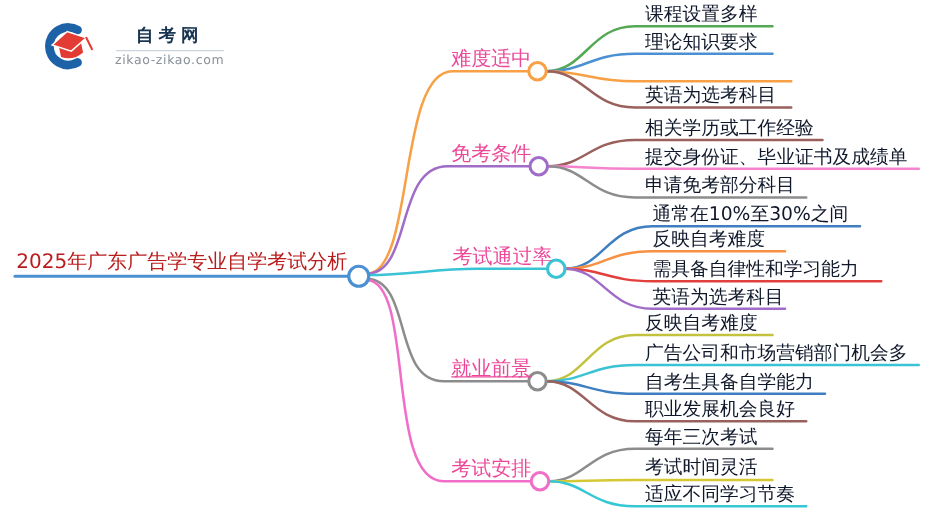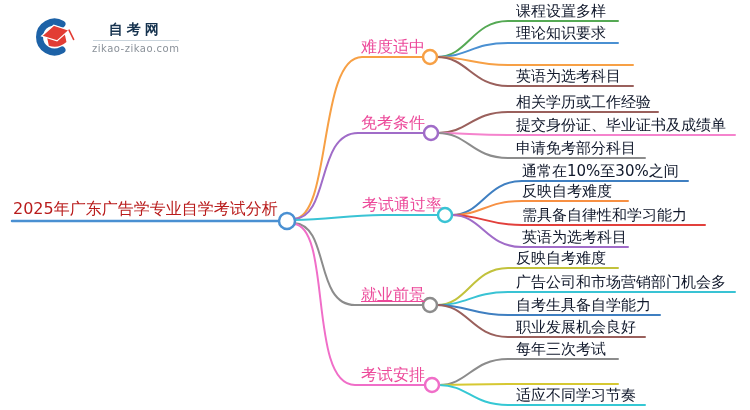--- a/index.html
+++ b/index.html
@@ -105,15 +105,16 @@
   <div class="label" style="left:522px;top:182px;">反映自考难度</div>
   <div class="label" style="left:522px;top:206px;">需具备自律性和学习能力</div>
   <div class="label" style="left:522px;top:228px;">英语为选考科目</div>
 
   <div class="label" style="left:516px;top:249px;">反映自考难度</div>
   <div class="label" style="left:516px;top:273px;">广告公司和市场营销部门机会多</div>
   <div class="label" style="left:516px;top:296px;">自考生具备自学能力</div>
   <div class="label" style="left:516px;top:318px;">职业发展机会良好</div>
 
   <div class="label" style="left:516px;top:340px;">每年三次考试</div>
+  <div class="label" style="left:516px;top:364px;">考试时间灵活</div>
   <div class="label" style="left:516px;top:386px;">适应不同学习节奏</div>
 
 </div>
 
 </body></html>

